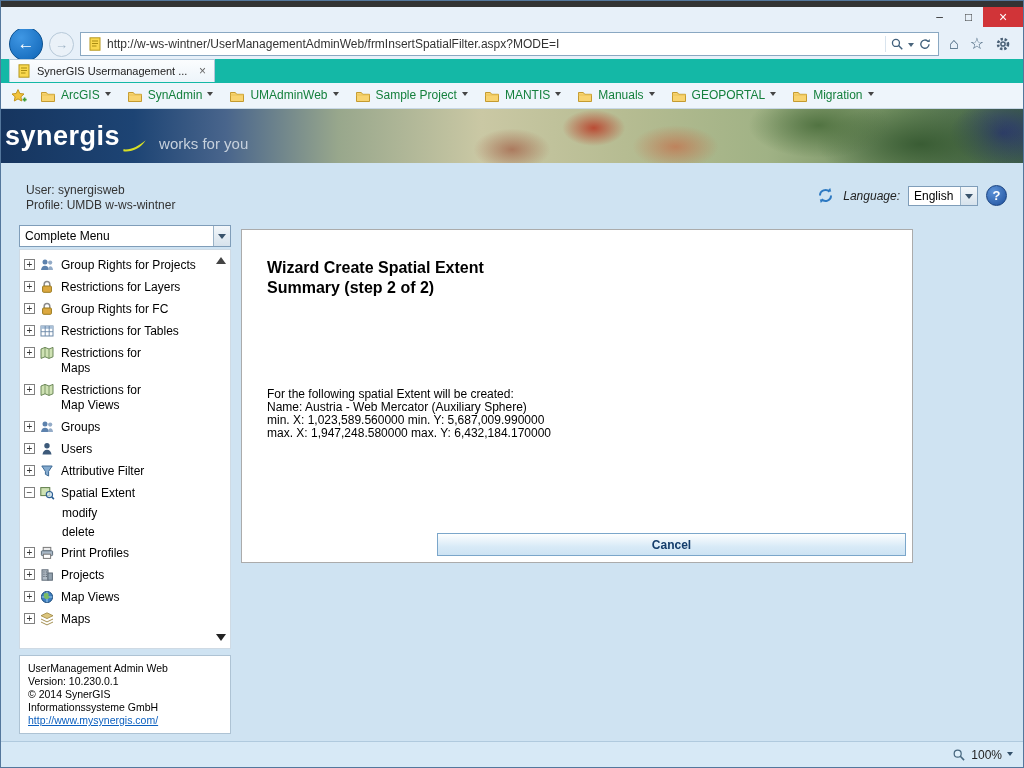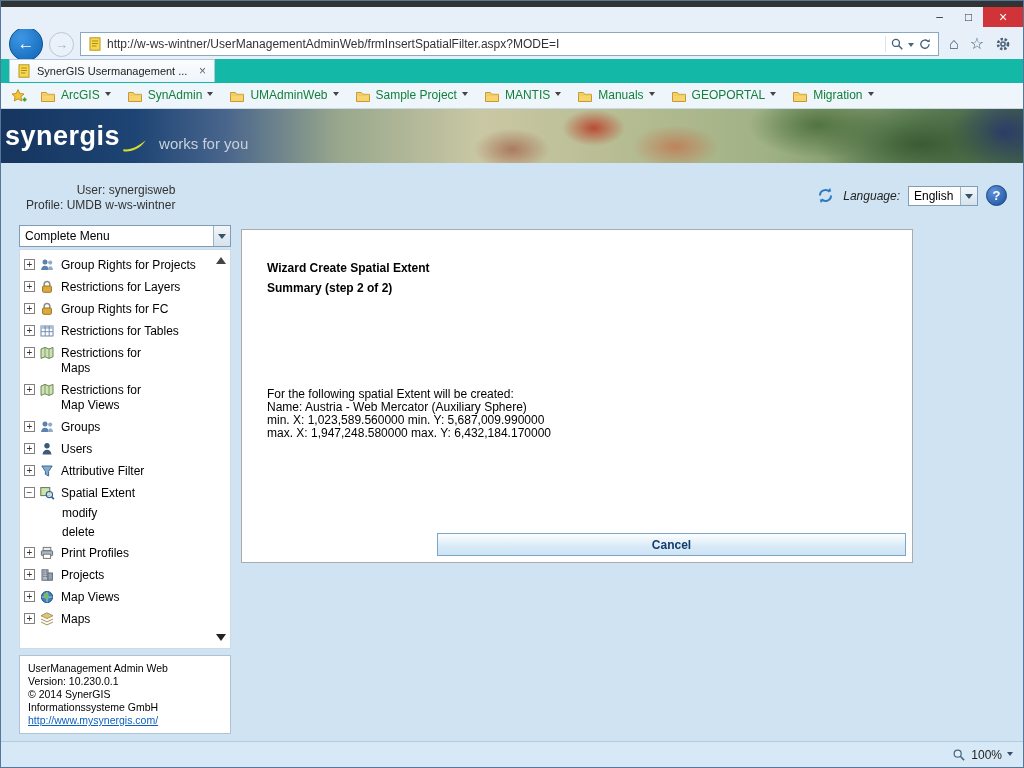--- a/index.html
+++ b/index.html
@@ -52,21 +52,21 @@
       linear-gradient(90deg, #16355f 0%, #1d4474 13%, #49658c 22%, #98a78c 33%, #cac8a4 47%, #b6bc92 61%, #a0b285 75%, #6f8d5f 88%, #3d5e46 100%);
   }
   .logo-row { position:absolute; left:4px; top:50%; transform:translateY(-50%); display:flex; align-items:flex-end; z-index:2; }
   .logo-text { color:#fff; font-size:27px; font-weight:bold; letter-spacing:.5px; }
   .swoosh { width:25px; height:13px; margin:-16px 0 0 2px; }
   .swoosh svg { width:25px; height:13px; }
   .tagline { color:#c7d1dd; font-size:15px; margin-left:12px; margin-top:7px; }
 
   
   .page { position:relative; height:580px; background:#cfe3f2; font-size:12px; color:#333; }
-  .user-block { position:absolute; left:25px; top:20px; line-height:15px;text-align:right; }
+  .user-block { position:absolute; left:25px; top:20px; line-height:15px; }
   .lbl { color:#333; }
   .lang-block { position:absolute; right:16px; top:22px; display:flex; align-items:center; gap:8px; }
   .lang-label { font-size:12px; color:#222;font-style:italic; }
   .help-btn { width:21px; height:21px; border-radius:50%; background:radial-gradient(circle at 35% 30%, #5d93d8, #1d4f9c); color:#fff; font-weight:bold; font-size:13px; display:flex; align-items:center; justify-content:center; border:1px solid #16407f; cursor:pointer; }
 
   .select { background:#fff; border:1px solid #7f9db9; display:flex; align-items:center; height:22px; font-size:12px; cursor:pointer; }
   .sel-text { flex:1; padding:0 5px; white-space:nowrap; overflow:hidden; color:#000; }
   .sel-btn { width:17px; height:100%; background:linear-gradient(#f3f7fa,#d6e2ec); border-left:1px solid #9ab2c6; display:flex; align-items:center; justify-content:center; }
   .sel-caret { width:0; height:0; border:4px solid transparent; border-top:5px solid #39536b; margin-top:5px; }
   .select.sm { width:70px; height:20px; }
@@ -81,21 +81,21 @@
   .tree-label { white-space:pre-line; line-height:15px; padding-top:1px; }
   .tree-subrow { padding:2px 0 2px 38px; font-size:12px; line-height:15px; color:#000; cursor:pointer; }
   .scroll-up { position:absolute; right:4px; top:7px; width:0; height:0; border:5px solid transparent; border-top:none; border-bottom:7px solid #444; cursor:pointer; }
   .scroll-down { position:absolute; right:4px; bottom:7px; width:0; height:0; border:5px solid transparent; border-bottom:none; border-top:7px solid #222; cursor:pointer; }
 
   .side-footer { position:absolute; left:18px; top:492px; width:212px; background:#fff; border:1px solid #aec3d4; padding:6px 8px; font-size:10.5px; line-height:13px; color:#000; }
   .side-footer .link { color:#0b5fbf; text-decoration:underline; cursor:pointer; }
 
   .panel { position:absolute; left:240px; top:66px; width:672px; height:334px; background:#fff; border:1px solid #ababab; }
   .panel-title { position:absolute; left:25px; top:28px; }
-  .title-line { font-size:12px; font-weight:bold; line-height:20px; color:#000; }
+  .title-line { font-size:16px; font-weight:bold; line-height:20px; color:#000; }
   .summary { position:absolute; left:25px; top:158px; font-size:12px; line-height:13px; color:#000; }
   .panel-buttons { position:absolute; left:195px; right:6px; bottom:6px; display:flex; gap:9px; }
   .wiz-btn { flex:1; height:23px; font-family:"Liberation Sans", sans-serif; font-weight:bold; font-size:12px; color:#143d6b; background:linear-gradient(#fdfefe,#d8eaf7 60%,#cde3f3); border:1px solid #7ba6ca; cursor:pointer; }
 
   .statusbar { position:absolute; left:0; right:0; bottom:0; height:26px; background:#d7e9f6; border-top:1px solid #b0cade; display:flex; align-items:center; justify-content:flex-end; gap:5px; padding-right:10px; font-size:12px; color:#222; }
   .zoom-group { display:flex; align-items:flex-start; gap:5px; cursor:pointer; }
   .mini-caret.dark { border-top-color:#33506a; }
 </style>
 </head>
 <body>

